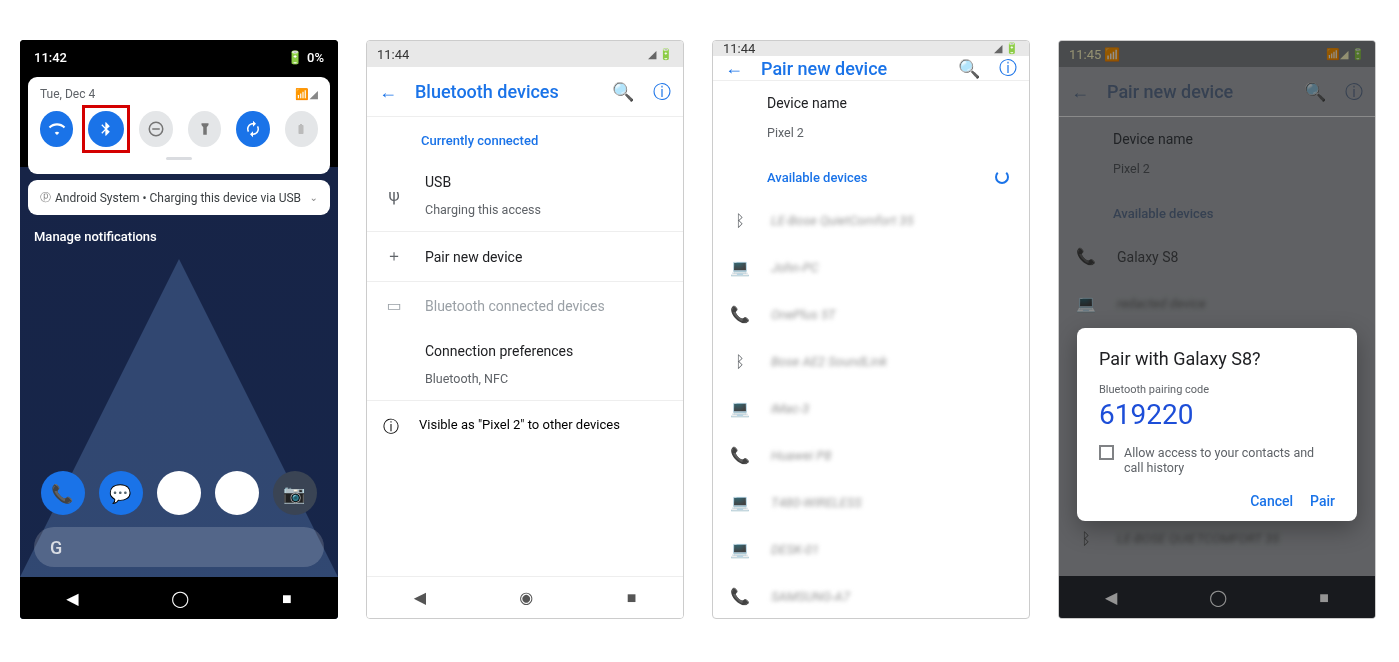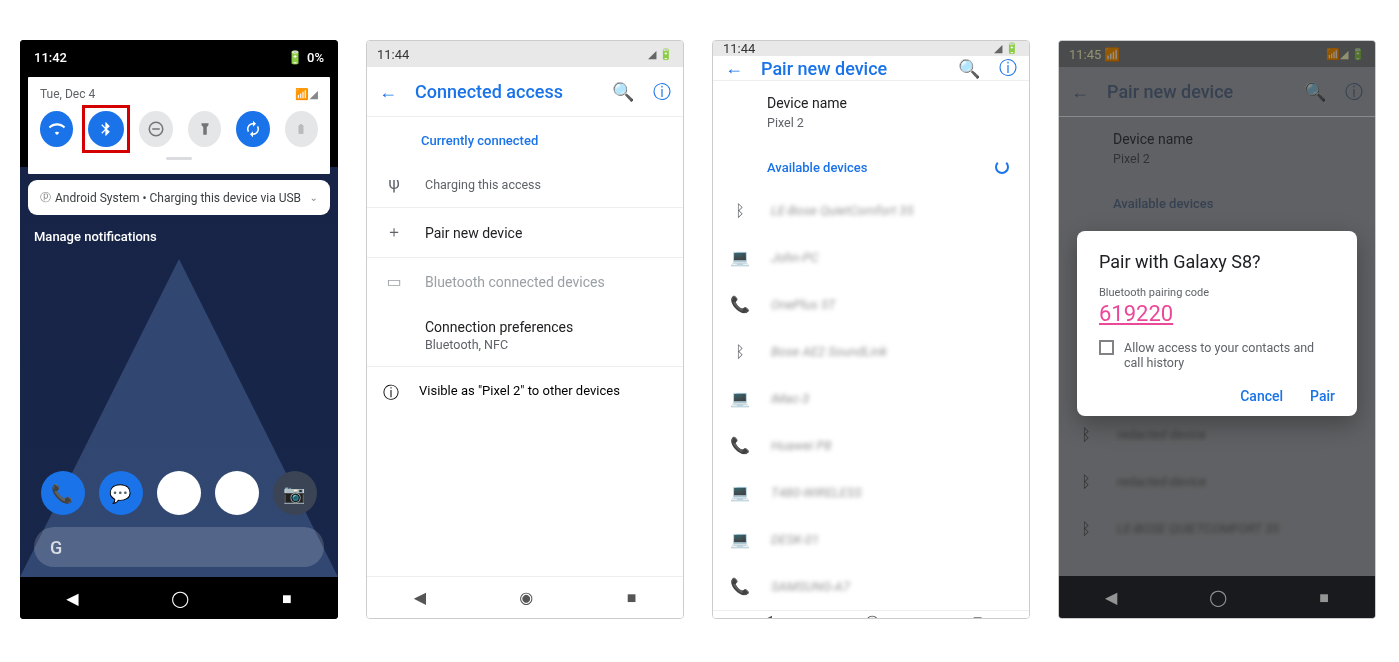--- a/index.html
+++ b/index.html
@@ -6,21 +6,21 @@
   body { font-family: Roboto, -apple-system, Arial, sans-serif; background: #fff; padding: 40px 20px; }
   .container { display: flex; gap: 28px; justify-content: flex-start; align-items: flex-start; }
   .phone { width: 318px; height: 579px; border: 1px solid #ccc; border-radius: 4px; overflow: hidden; position: relative; display: flex; flex-direction: column; background: #fff; }
   .phone.dark { border: none; background: #000; }
 
   
   .wall { position: absolute; inset: 0; background: linear-gradient(180deg, #000 0%, #000 22%, #172447 22%, #17264a 100%); z-index: 0; }
   .wall::after { content:""; position:absolute; left:50%; bottom:0; transform:translateX(-50%); width:0; height:0; border-left:180px solid transparent; border-right:180px solid transparent; border-bottom:360px solid rgba(120,160,220,.28); }
   .s1-content { position: relative; z-index: 1; height: 100%; display: flex; flex-direction: column; }
   .s1-status { display:flex; justify-content:space-between; padding:10px 14px 6px; color:#fff; font-size:13px; font-weight:500; }
-  .qs-card { background:#fff; border-radius:1px; margin:6px 8px 0; padding:10px 12px 14px; }
+  .qs-card { background:#fff; border-radius:9px; margin:6px 8px 0; padding:10px 12px 14px; }
   .qs-date { font-size:12px; color:#5f6368; margin-bottom:10px; display:flex; justify-content:space-between; align-items:center; }
   .qs-sig { color:#888; font-size:11px; }
   .qs-row { display:flex; gap:15px; }
   .qs-tile { width:36px; height:36px; border-radius:50%; display:flex; align-items:center; justify-content:center; }
   .qs-tile.active { background:#1a73e8; color:#fff; }
   .qs-tile.inactive { background:#e4e6e8; color:#757575; }
   .qs-highlight { border:3px solid #d40000; padding:3px; margin:-6px; }
   .qs-handle { width:26px; height:3px; background:#dadce0; border-radius:3px; margin:10px auto 0; }
   .notif-card { background:#fff; border-radius:9px; margin:6px 8px 0; padding:10px 12px; font-size:12px; color:#3c4043; display:flex; align-items:center; gap:4px;}
   .manage { color:#fff; font-size:13px; font-weight:500; margin:14px 14px; }
@@ -35,35 +35,35 @@
   .statusbar { background:#e8e8e8; height:26px; display:flex; justify-content:space-between; align-items:center; padding:0 10px; font-size:13px; color:#333;}
   .toolbar { height:50px; display:flex; align-items:center; padding:0 12px; gap:18px; border-bottom:1px solid #eee; background:#fff; }
   .toolbar .title { color:#1a73e8; font-size:18px; font-weight:500; flex:1; }
   .toolbar .ticon { color:#1a73e8; font-size:18px; }
   .section-label { color:#1a73e8; font-size:13px; font-weight:500; padding:16px 20px 12px 54px; }
   .list-row { display:flex; align-items:center; padding:14px 16px; gap:20px; }
   .list-row.border-b { border-bottom:1px solid #eee; }
   .list-row .licon { width:22px; color:#5f6368; display:flex; justify-content:center; font-size:16px;}
   .list-row .ltexts { flex:1; }
   .list-row .primary { font-size:14px; color:#202124; }
-  .list-row .secondary { font-size:12.5px; color:#5f6368; margin-top:2px; }
+  .list-row .secondary { font-size:12.5px; color:#5f6368; margin-top:12px; }
   .list-row .gray { color:#9aa0a6; }
   .info-row { display:flex; align-items:flex-start; padding:16px; gap:20px; border-top:1px solid #eee; }
   .blur-text { color:#999; filter: blur(2px); font-size:13px; font-style:italic;}
   .spinner { width:14px; height:14px; border:2px solid #1a73e8; border-top-color:transparent; border-radius:50%; }
 
   
-  .overlay { position:absolute; inset:0; background:rgba(0,0,0,.42); z-index:5; display:flex; align-items:flex-start; justify-content:center; padding-top:190px; }
+  .overlay { position:absolute; inset:0; background:rgba(0,0,0,.42); z-index:5; display:flex; align-items:center; justify-content:center; padding-top:190px; }
   .dialog { width:280px; background:#fff; border-radius:8px; padding:20px 22px 12px; box-shadow:0 8px 24px rgba(0,0,0,.3); }
   .dialog-title { font-size:18px; color:#202124; margin-bottom:14px; }
   .dialog-sub { font-size:11px; color:#5f6368; }
-  .dialog-code { font-size:22px; color:#ec4899; margin:2px 0 14px;text-decoration:underline; }
+  .dialog-code { font-size:28px; color:#1d4ed8; margin:2px 0 14px; }
   .dialog-check { display:flex; gap:10px; font-size:12.5px; color:#5f6368; align-items:flex-start; margin-bottom:18px; }
   .dialog-check .box { width:15px; height:15px; border:2px solid #808285; flex-shrink:0; }
-  .dialog-actions { display:flex; justify-content:flex-end; gap:27px; }
+  .dialog-actions { display:flex; justify-content:flex-end; gap:17px; }
   .dialog-actions span { color:#1a73e8; font-size:14px; font-weight:500; }
   .dim-toolbar { background:#c8cacd; }
   .dim-text { color:#5e708d !important; }
 
   svg { display:block; }
 </style>
 </head>
 <body>
 
 <div class="container">
@@ -142,28 +142,29 @@
   </div>
 </div>
 
 <div class="phone">
   <div class="statusbar">
     <span>11:44</span>
     <span style="font-size:11px;color:#666;">◢ 🔋</span>
   </div>
   <div class="toolbar">
     <span class="ticon">←</span>
-    <span class="title">Connected access</span>
+    <span class="title">Bluetooth devices</span>
     <span class="ticon">🔍</span>
     <span class="ticon">ⓘ</span>
   </div>
   <div class="section-label">Currently connected</div>
   <div class="list-row border-b">
     <div class="licon">ψ</div>
     <div class="ltexts">
+      <div class="primary">USB</div>
       <div class="secondary">Charging this access</div>
     </div>
   </div>
   <div class="list-row border-b">
     <div class="licon">＋</div>
     <div class="ltexts">
           <div class="primary">Pair new device</div>
         </div>
   </div>
   <div class="list-row">

